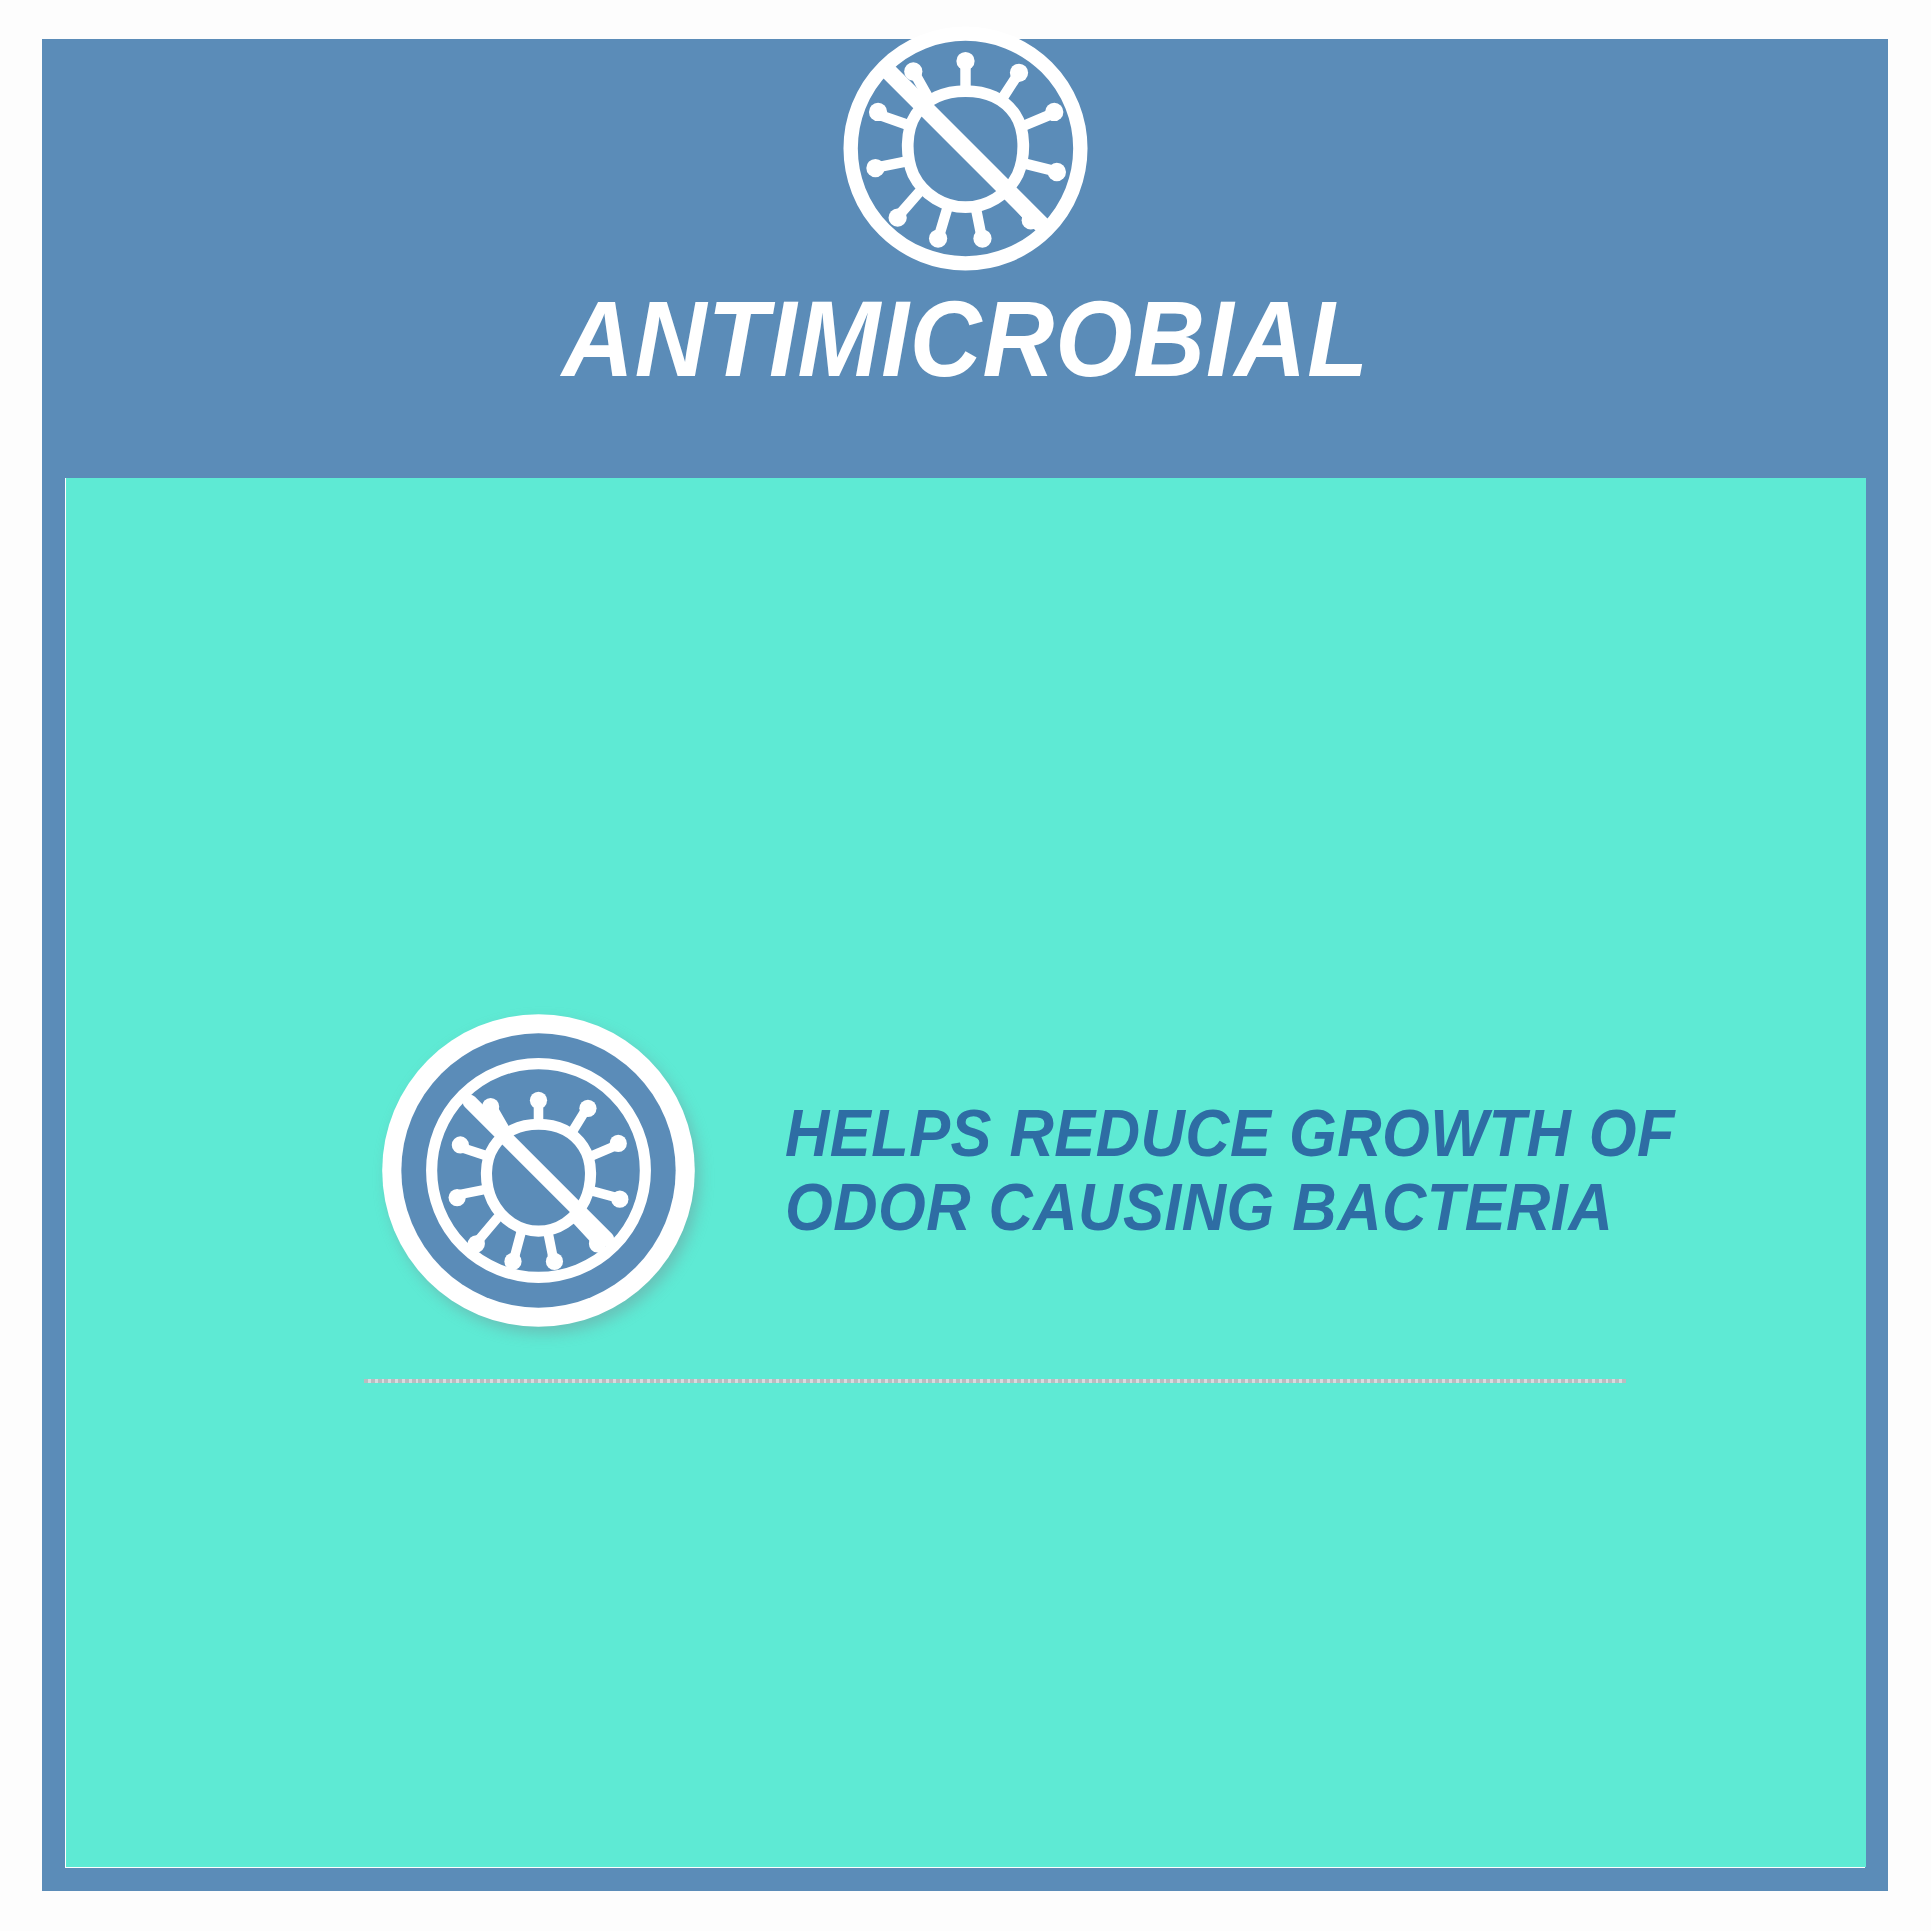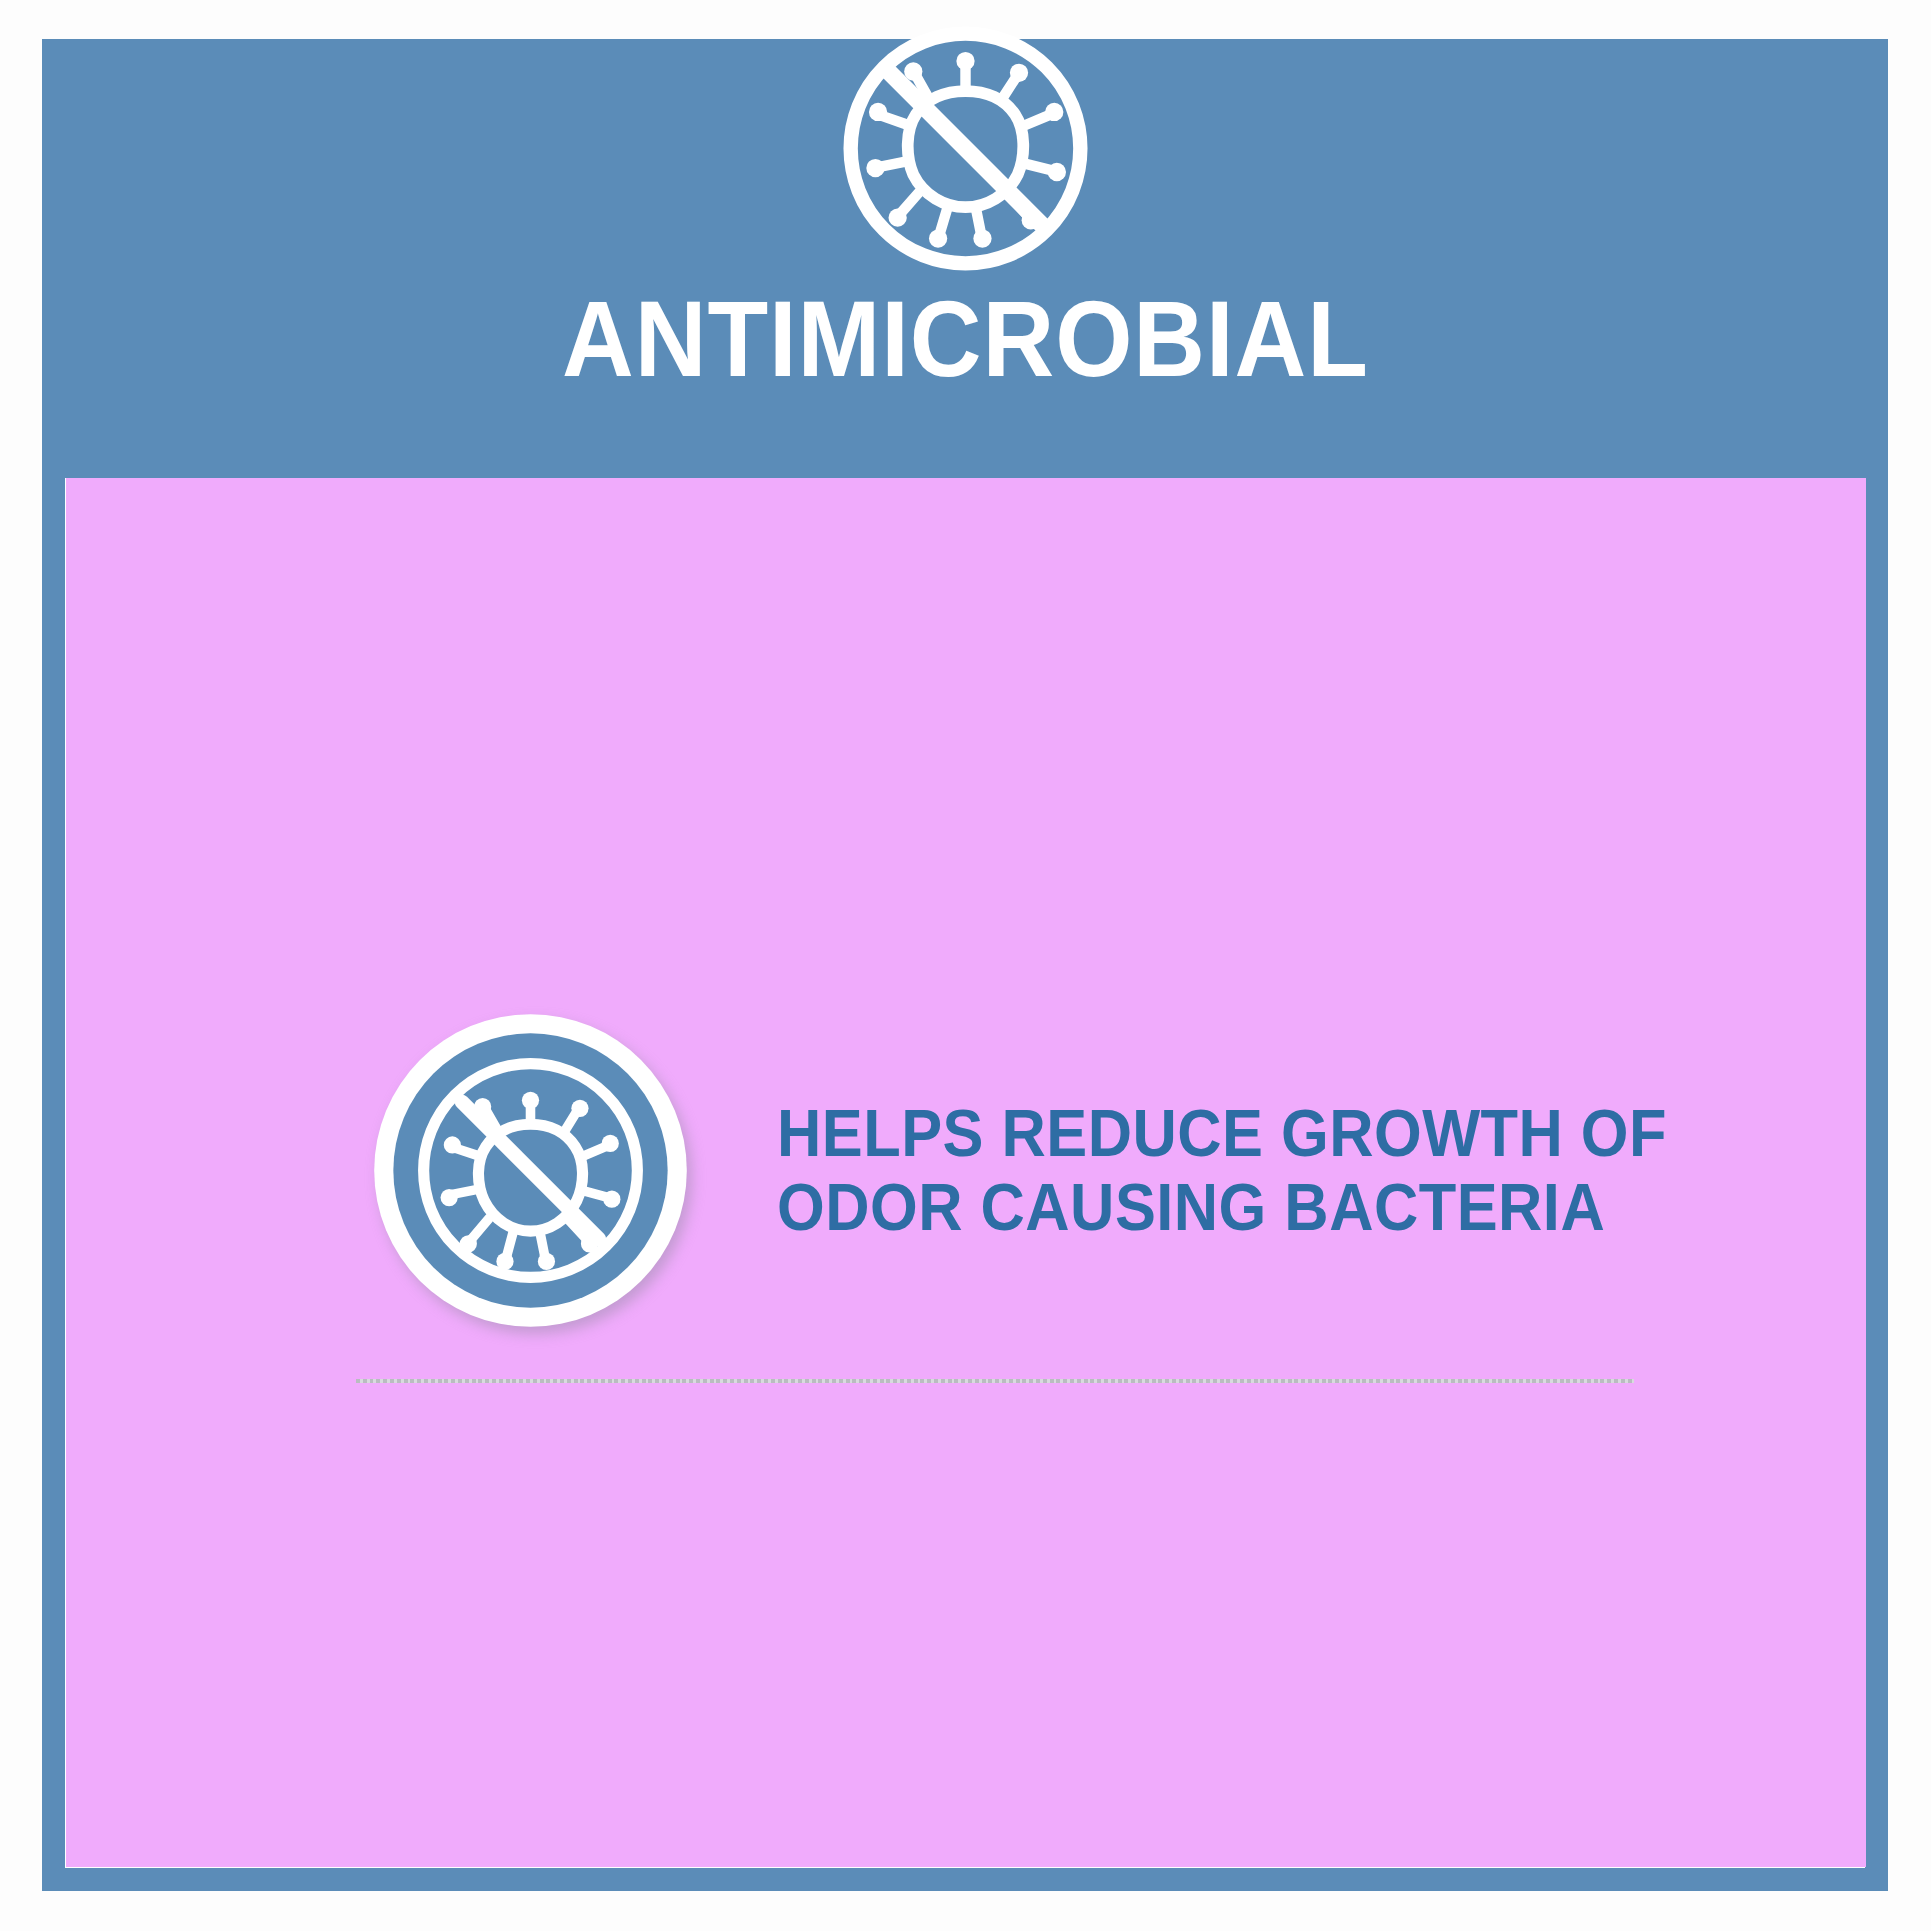--- a/index.html
+++ b/index.html
@@ -13,20 +13,21 @@
     font-family: "Liberation Sans", sans-serif;
     overflow: hidden;
   }
 
   #root {
     position: relative;
     width: 1931px;
     height: 1931px;
     background: #fdfdfd;
     box-sizing: border-box;
+    font-style: italic;
   }
 
   
   .frame {
     position: absolute;
     left: 42px;
     top: 39px;
     width: 1846px;
     height: 1852px;
     box-sizing: border-box;
@@ -69,26 +70,26 @@
     white-space: nowrap;
   }
 
   
   .content {
     position: absolute;
     left: 66px;
     top: 478px;
     width: 1800px;
     height: 1389px;
-    background: #f0abfc;
+    background: #5eead4;
     box-sizing: border-box;
     display: flex;
     flex-direction: column;
     justify-content: center;
-    padding: 0 0;
+    padding: 0 8px;
   }
 
   .rows {
     display: flex;
     flex-direction: column;
     width: 100%;
   }
 
   .row {
     display: flex;

